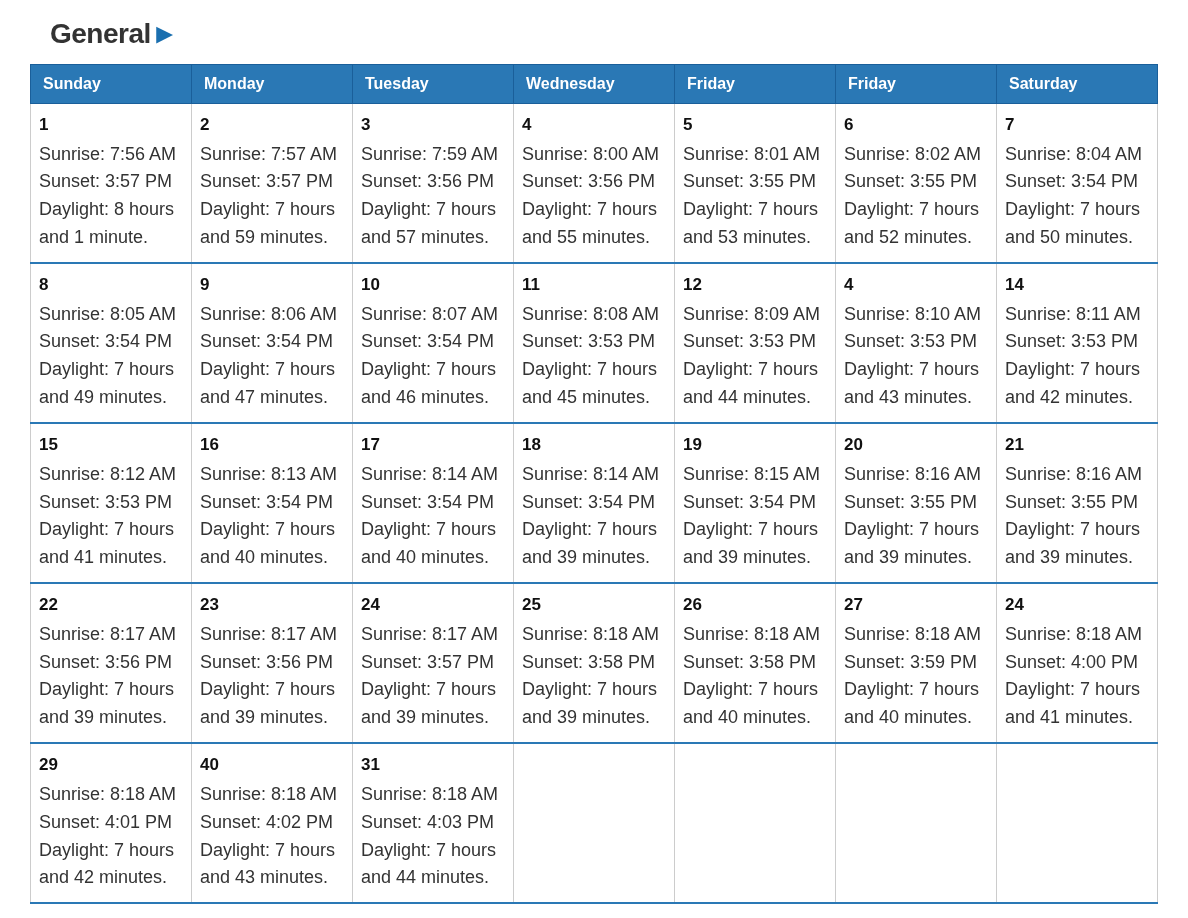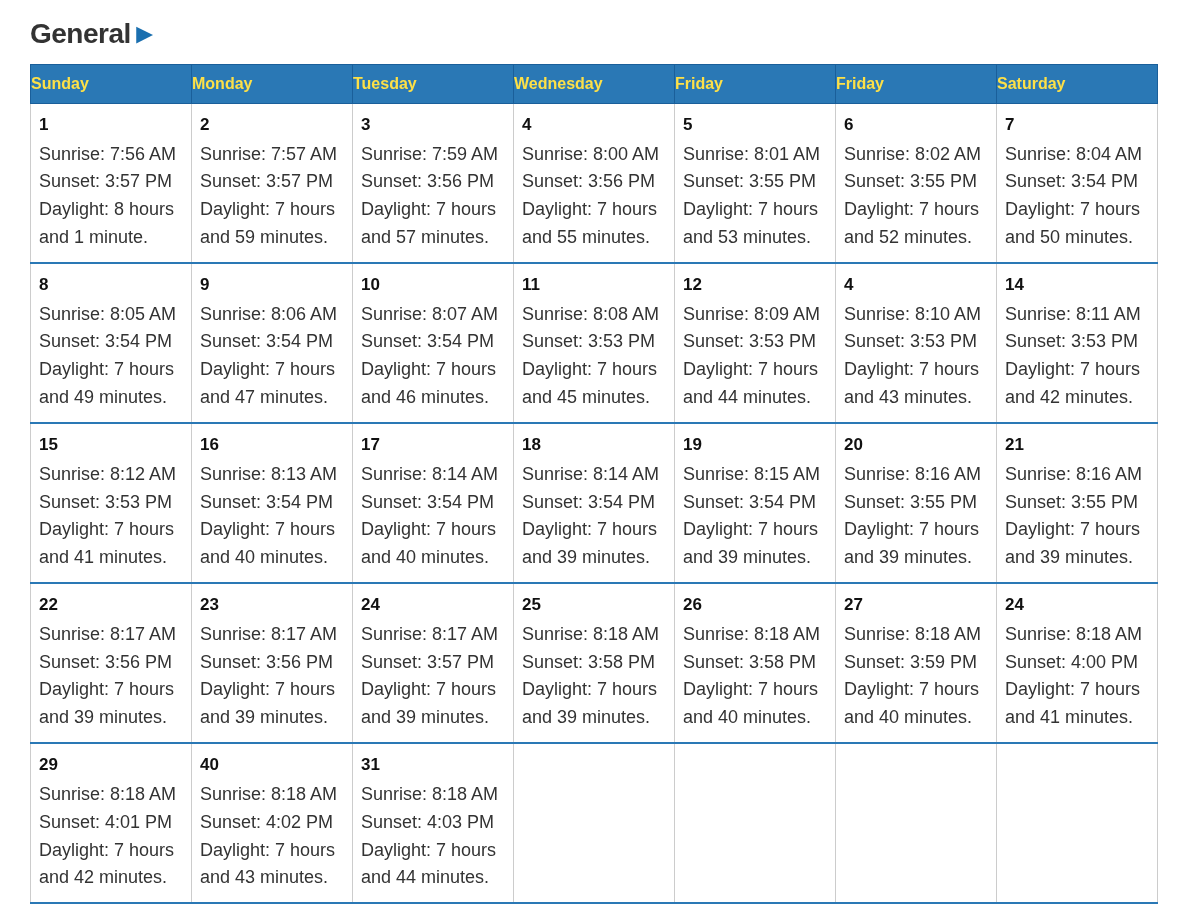--- a/index.html
+++ b/index.html
@@ -14,20 +14,21 @@
     .header {
       display: flex;
       justify-content: space-between;
       align-items: flex-start;
       margin-bottom: 18px;
     }
     .logo {
       display: flex;
       flex-direction: column;
       align-items: flex-start;
+      margin-left: 20px;
     }
     .logo-general {
       font-size: 28px;
       font-weight: bold;
       color: #333;
       letter-spacing: -0.5px;
       line-height: 1;
     }
     .logo-general span {
       color: #1a6faf;
@@ -53,24 +54,24 @@
       color: #333;
       margin-top: 2px;
     }
     table {
       width: 100%;
       border-collapse: collapse;
       table-layout: fixed;
     }
     thead th {
       background-color: #2a78b5;
-      color: #fde047;
+      color: #ffffff;
       font-size: 16px;
       font-weight: bold;
-      padding: 10px 0;
+      padding: 10px 12px;
       text-align: left;
       border: 1px solid #1a5f9a;
     }
     tbody td {
       vertical-align: top;
       border: 1px solid #ccc;
       padding: 8px 8px 10px 8px;
       font-size: 13px;
       line-height: 1.5;
       min-height: 110px;

